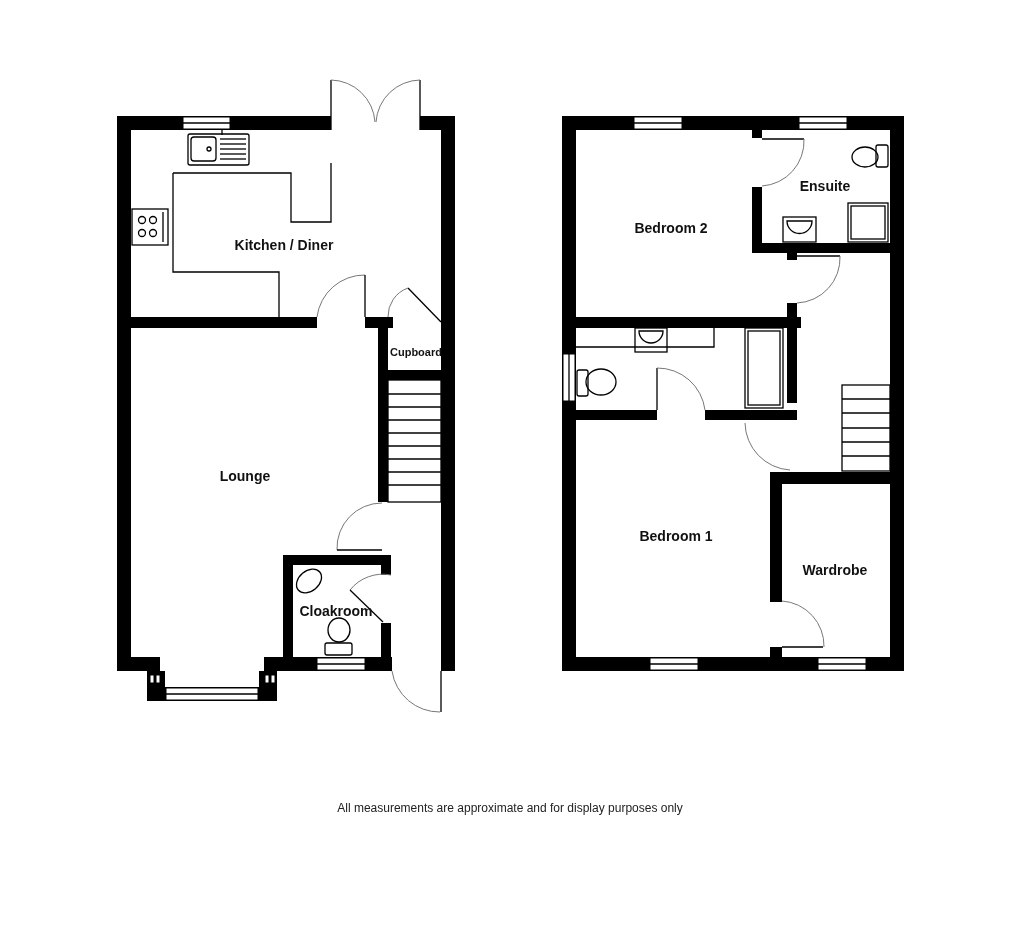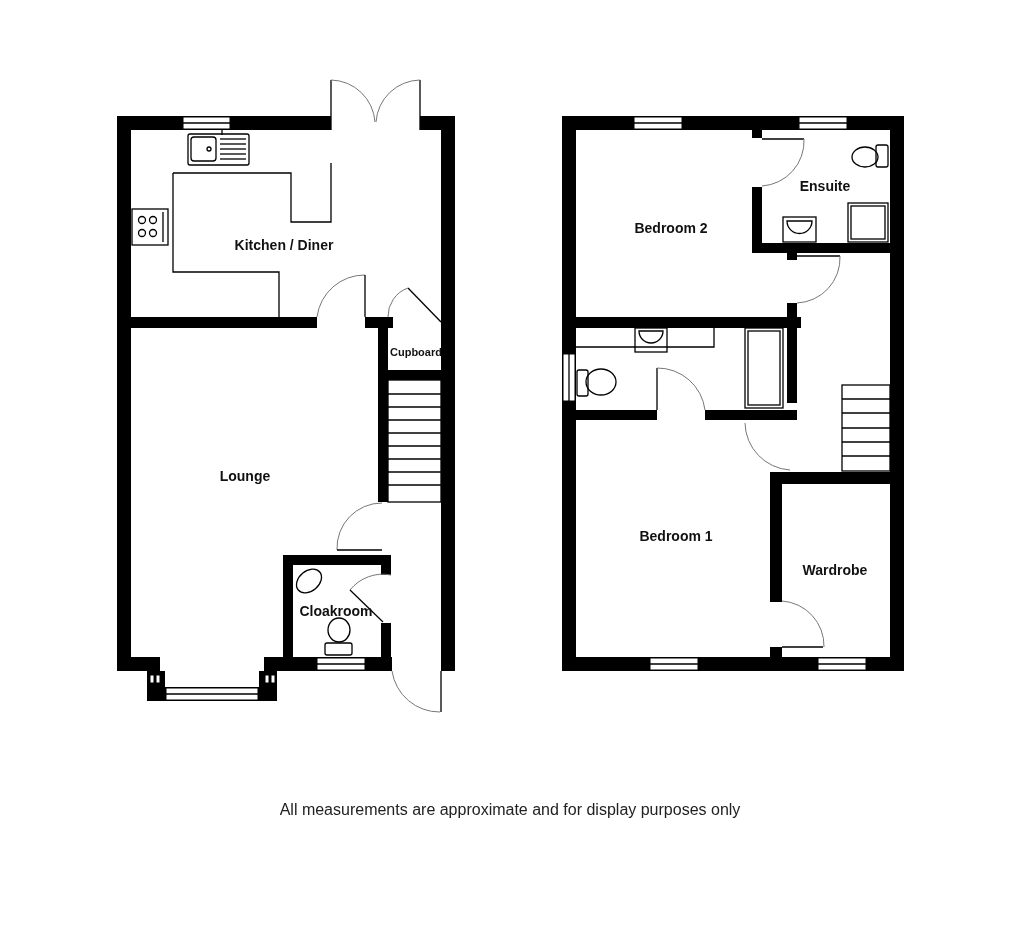--- a/index.html
+++ b/index.html
@@ -3,21 +3,21 @@
 <meta charset="utf-8">
 <style>
   html,body{margin:0;padding:0;background:#ffffff;}
   body{width:1020px;height:939px;position:relative;overflow:hidden;font-family:"Liberation Sans",sans-serif;}
   svg{position:absolute;left:0;top:0;}
   .wall{fill:#000;}
   .thin{fill:none;stroke:#000;stroke-width:1.3;}
   .grey{fill:none;stroke:#777;stroke-width:1;}
   .win{fill:#fff;stroke:#000;stroke-width:1;}
   .lbl{font-family:"Liberation Sans",sans-serif;font-weight:bold;fill:#111;}
-  .disclaimer{position:absolute;left:0;width:1020px;top:801px;text-align:center;font-size:16px;color:#222;font-family:"Liberation Sans",sans-serif;}
+  .disclaimer{position:absolute;left:0;width:1020px;top:801px;text-align:center;font-size:12px;color:#222;font-family:"Liberation Sans",sans-serif;}
 </style>
 </head>
 <body>
 
 <svg width="1020" height="939" viewBox="0 0 1020 939">
 
   <g>
 
     <rect class="wall" x="117" y="116" width="214" height="14"></rect>
     <rect class="wall" x="420" y="116" width="35" height="14"></rect>

